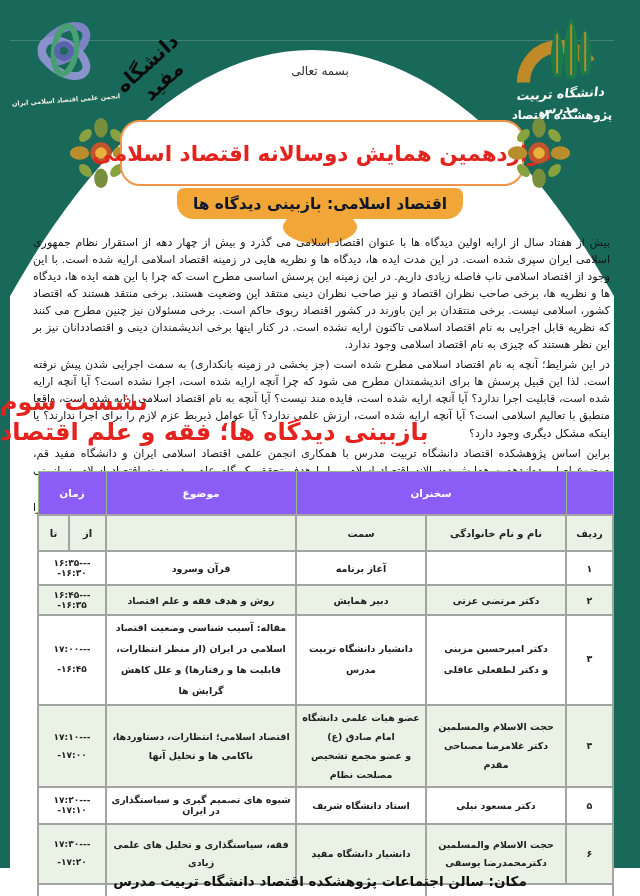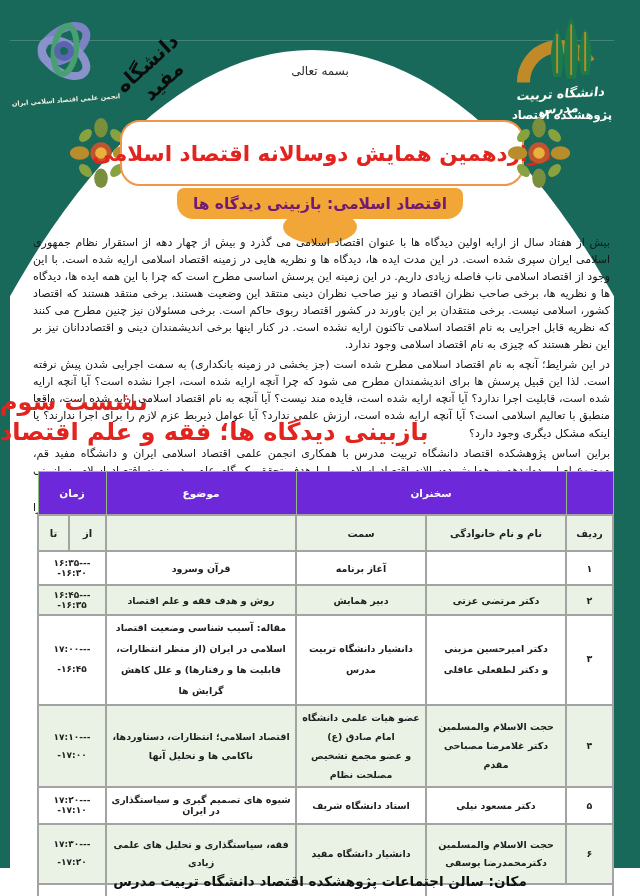--- a/index.html
+++ b/index.html
@@ -30,36 +30,36 @@
   .title-row{position:absolute;left:70px;top:116px;width:500px;height:72px;z-index:6;}
   .ornament{position:absolute;top:2px;width:62px;height:70px;}
   .ornament.orn-left{left:0;}
   .ornament.orn-right{right:0;transform:scaleX(-1);}
   .title-frame{position:absolute;left:50px;top:4px;width:400px;height:62px;background:#ffffff;border:2.5px solid #f0964a;border-radius:20px;box-shadow:0 0 0 2px #fff inset;display:flex;align-items:center;justify-content:center;}
   .title-text{color:#e3231e;font-weight:bold;font-size:21.5px;white-space:nowrap;}
 
   
   .banner-tail{position:absolute;left:283px;top:210px;width:74px;height:34px;background:#f1a637;border-radius:50%;z-index:5;}
   .banner{position:absolute;left:177px;top:188px;width:286px;height:31px;background:#f1a637;border-radius:7px 7px 16px 16px;display:flex;align-items:center;justify-content:center;z-index:6;}
-  .banner-text{color:#701a75;font-weight:bold;font-size:15.5px;}
+  .banner-text{color:#0f172a;font-weight:bold;font-size:15.5px;}
 
   
   .intro{position:absolute;left:33px;top:234px;width:577px;z-index:6;direction:rtl;text-align:justify;color:#161616;font-size:11px;line-height:1.55;}
   .intro p{margin:0 0 3px 0;}
 
   
   .session{position:absolute;left:0;top:388px;width:100%;text-align:left;z-index:6;direction:rtl;}
   .session-heading{color:#e3231e;font-weight:bold;font-size:24px;line-height:1.2;}
   .session-subheading{color:#e3231e;font-weight:bold;font-size:24px;line-height:1.25;}
   .session-datetime{color:#e3231e;font-weight:bold;font-size:13px;margin-top:5px;}
 
   
   .sched{position:absolute;left:37px;top:471px;width:575px;z-index:6;border-collapse:collapse;table-layout:fixed;direction:rtl;font-size:9.5px;font-weight:bold;color:#1f1f1f;}
   .sched th,.sched td{border:2px solid #a3a3a3;padding:2px 4px;text-align:center;vertical-align:middle;white-space:pre-line;}
-  .sched tr.h1 th{background:#6d28d9;color:#ffffff;font-size:10.5px;height:38px;border:1px solid #94bd7d;border-bottom-color:#c2d2ba;}
+  .sched tr.h1 th{background:#8b5cf6;color:#ffffff;font-size:10.5px;height:38px;border:1px solid #94bd7d;border-bottom-color:#c2d2ba;}
   .sched tr.h2 th{background:#e9f2e4;height:30px;font-size:10px;color:#222;}
   .sched td.time{direction:ltr;font-size:9px;}
   .sched tr.alt td{background:#e9f2e4;}
   .sched tr.r1 td{height:28px;}
   .sched tr.r2 td{height:24px;}
   .sched tr.r3 td{height:68px;line-height:2.2;}
   .sched tr.r4 td{height:56px;line-height:2.0;}
   .sched tr.r5 td{height:31px;}
   .sched tr.r6 td{height:54px;line-height:1.9;}
   .sched tr.r7 td{height:43px;}

